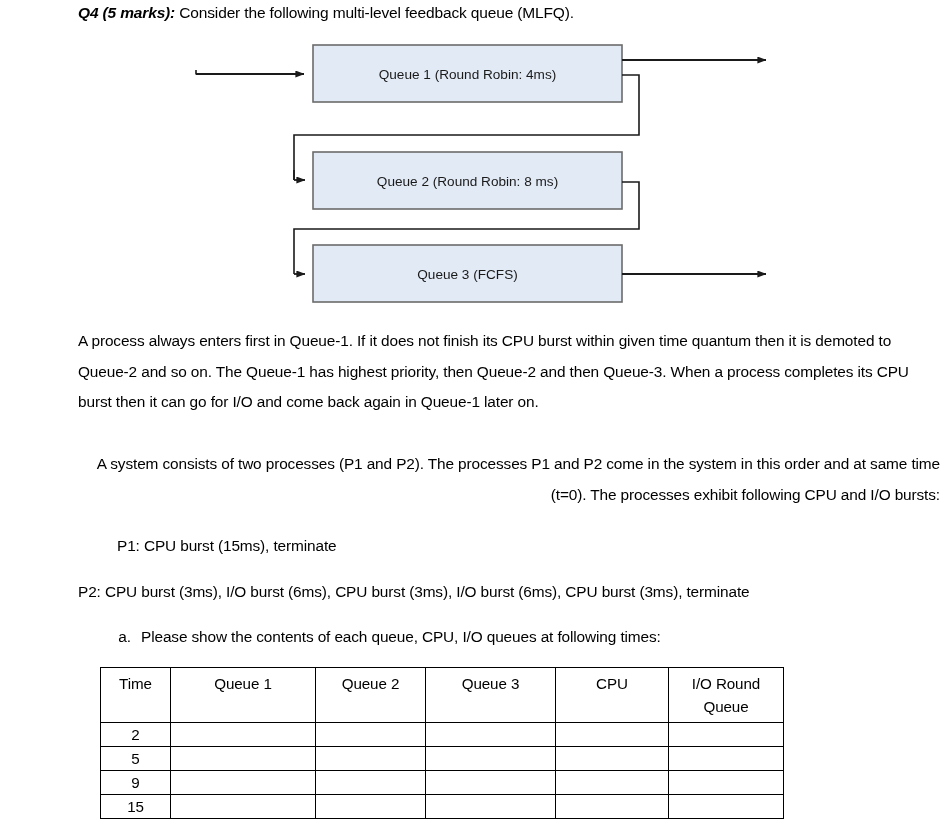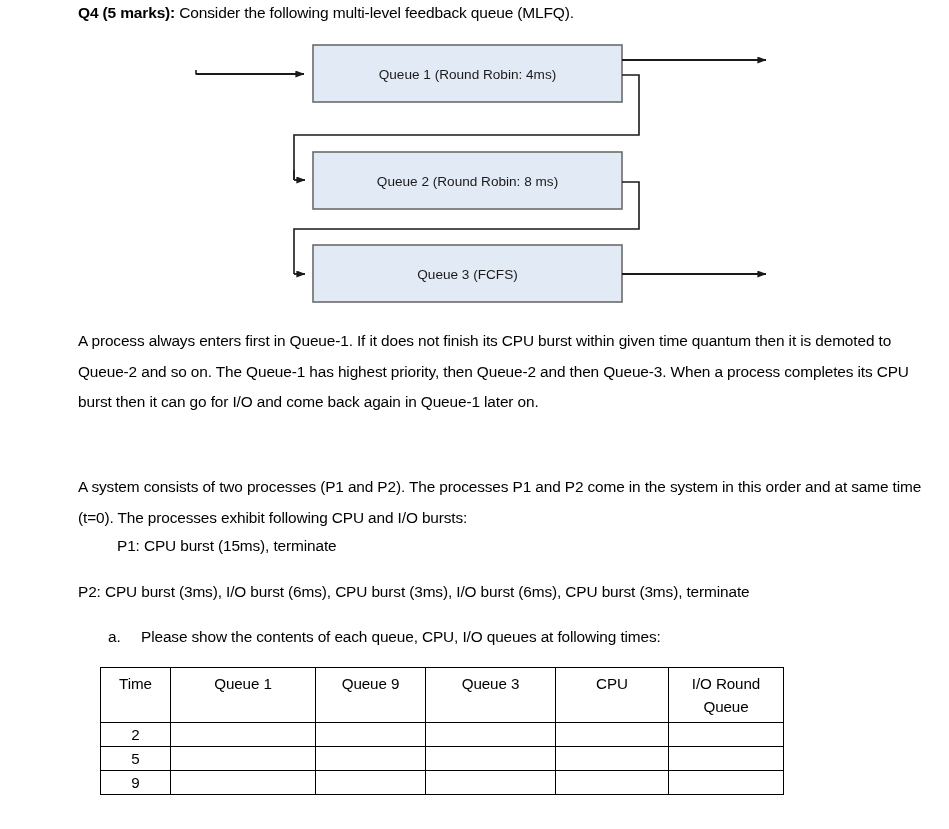--- a/index.html
+++ b/index.html
@@ -20,21 +20,21 @@
   #question-heading {
     position: absolute;
     left: 78px;
     top: 2px;
     width: 860px;
     font-size: 15.5px;
     line-height: 22px;
     letter-spacing: -0.15px;
     white-space: nowrap;
   }
-  #question-heading .q-label { font-weight: bold; }
+  #question-heading .q-label { font-weight: bold; font-style: italic; }
 
   
   #mlfq-diagram {
     position: absolute;
     left: 0px;
     top: 30px;
     width: 870px;
     height: 295px;
   }
   #mlfq-diagram svg { display: block; }
@@ -48,33 +48,34 @@
   
   .para {
     position: absolute;
     left: 78px;
     font-size: 15.4px;
     line-height: 30.5px;
     letter-spacing: -0.12px;
     color: #000;
   }
   #para-mlfq-rules { top: 326px; width: 862px; }
-  #para-system     { top: 472px; width: 862px; }
+  #para-system     { top: 449px; width: 862px; text-align: right; }
   #para-p1         { top: 531px; width: 862px; white-space: nowrap; margin-left: 39px; }
   #para-p2         { top: 577px; width: 880px; white-space: nowrap; }
 
   
   #subq-a {
     position: absolute;
     left: 108px;
     top: 623px;
     font-size: 15.4px;
     line-height: 28px;
     letter-spacing: -0.12px;
     white-space: nowrap;
+    text-align: center;
   }
   #subq-a .marker {
     display: inline-block;
     width: 33px;
   }
 
   
   #queue-table {
     position: absolute;
     left: 100px;
@@ -183,21 +184,21 @@
       <col class="c-q1">
       <col class="c-q2">
     <col class="c-q3">
       <col class="c-cpu">
       <col class="c-io">
   </colgroup>
   <thead>
     <tr>
       <th>Time</th>
       <th>Queue 1</th>
-      <th>Queue 9</th>
+      <th>Queue 2</th>
       <th>Queue 3</th>
       <th>CPU</th>
       <th>I/O Round Queue</th>
     </tr>
   </thead>
   <tbody>
     <tr>
       <td>2</td>
       <td></td>
       <td></td>
@@ -214,14 +215,22 @@
       <td></td>
     </tr>
     <tr>
       <td>9</td>
       <td></td>
       <td></td>
       <td></td>
       <td></td>
       <td></td>
     </tr>
+    <tr>
+      <td>15</td>
+      <td></td>
+      <td></td>
+      <td></td>
+      <td></td>
+      <td></td>
+    </tr>
   </tbody>
 </table>
 
 </body></html>

